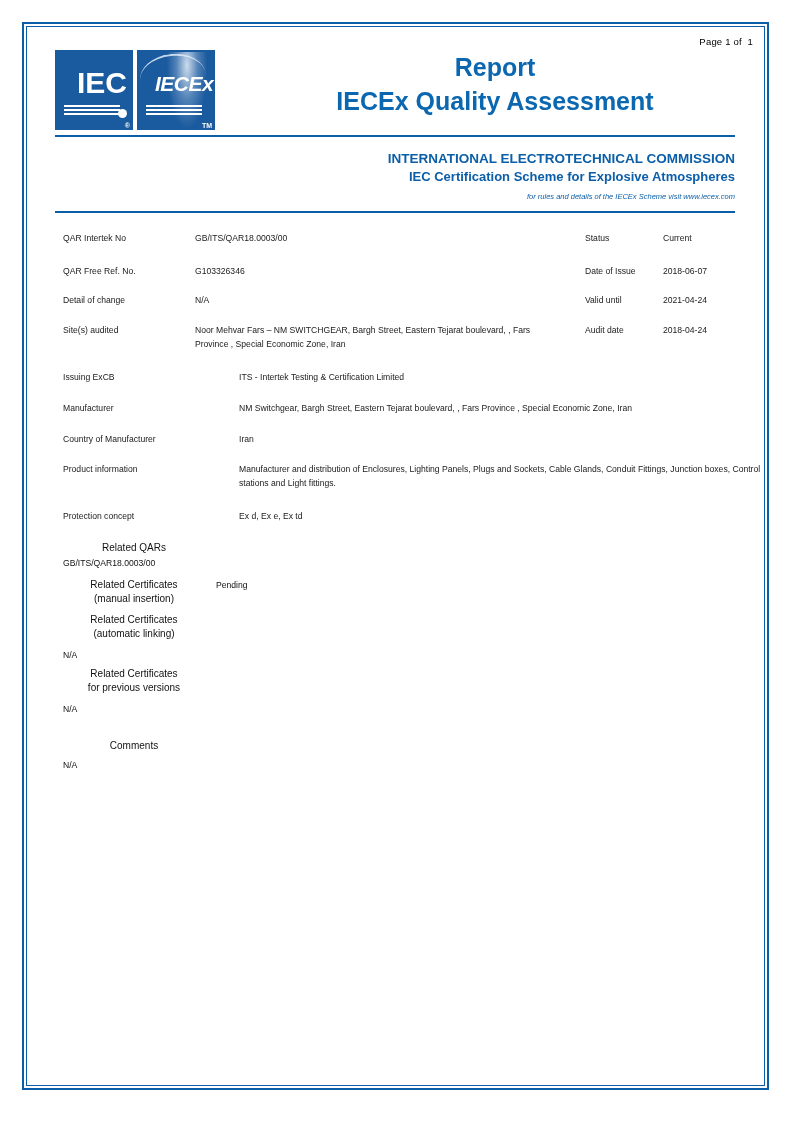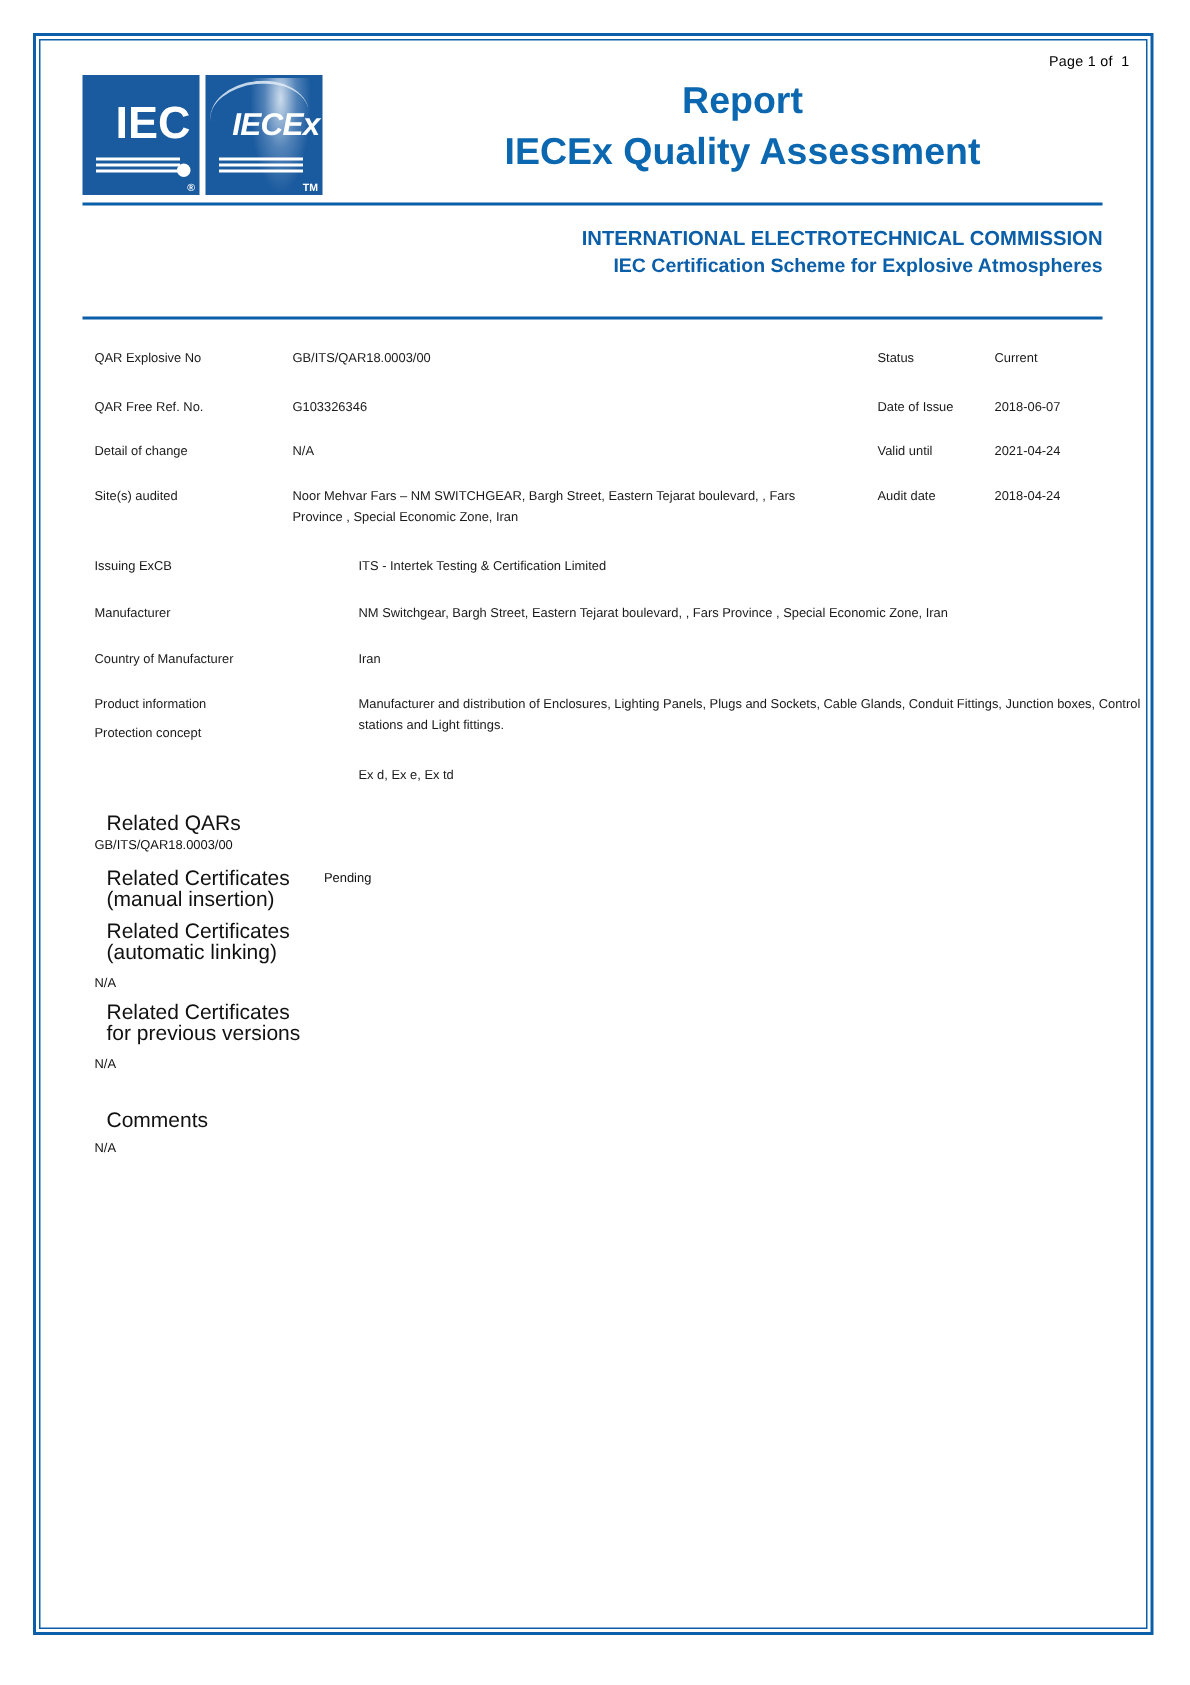--- a/index.html
+++ b/index.html
@@ -198,25 +198,26 @@
 
   .lbl-left  { left: 63px; width: 130px; }
   .val-left  { left: 195px; width: 380px; }
   .lbl-right { left: 585px; width: 75px; }
   .val-right { left: 663px; width: 90px; }
 
   .wide { width: 545px; padding-left: 44px; }
 
   .blk-lbl {
     position: absolute;
-    left: 71px;
-    font-size: 14px;
+    left: 54px;
+    font-size: 10px;
     line-height: 14.5px;
     color: #111111;
     width: 160px;
+    text-align: center;
   }
   .blk-val {
     position: absolute;
     left: 63px;
     font-size: 8.6px;
     line-height: 14.5px;
     color: #111111;
   }
   .blk-val-ind {
     position: absolute;
@@ -264,25 +265,26 @@
   <div class="doc-title">
     <div>Report</div>
     <div>IECEx Quality Assessment</div>
   </div>
 
   <div class="rule rule-1"></div>
 
   <div class="sub-head">
     <div class="l1">INTERNATIONAL ELECTROTECHNICAL COMMISSION</div>
     <div class="l2">IEC Certification Scheme for Explosive Atmospheres</div>
+    <div class="l3">for rules and details of the IECEx Scheme visit www.iecex.com</div>
   </div>
 
   <div class="rule rule-2"></div>
 
-  <div class="field lbl lbl-left" style="top:232px">QAR Explosive No</div>
+  <div class="field lbl lbl-left" style="top:232px">QAR Intertek No</div>
   <div class="field val val-left" style="top:232px">GB/ITS/QAR18.0003/00</div>
   <div class="field lbl lbl-right" style="top:232px">Status</div>
   <div class="field val val-right" style="top:232px">Current</div>
 
   <div class="field lbl lbl-left" style="top:265px">QAR Free Ref. No.</div>
   <div class="field val val-left" style="top:265px">G103326346</div>
   <div class="field lbl lbl-right" style="top:265px">Date of Issue</div>
   <div class="field val val-right" style="top:265px">2018-06-07</div>
 
   <div class="field lbl lbl-left" style="top:294px">Detail of change</div>
@@ -300,21 +302,21 @@
 
   <div class="field lbl lbl-left" style="top:402px">Manufacturer</div>
   <div class="field val val-left wide" style="top:402px">NM Switchgear, Bargh Street, Eastern Tejarat boulevard, , Fars Province , Special Economic Zone, Iran</div>
 
   <div class="field lbl lbl-left" style="top:433px;width:140px">Country of Manufacturer</div>
   <div class="field val val-left wide" style="top:433px">Iran</div>
 
   <div class="field lbl lbl-left" style="top:463px">Product information</div>
   <div class="field val val-left wide" style="top:463px">Manufacturer and distribution of Enclosures, Lighting Panels, Plugs and Sockets, Cable Glands, Conduit Fittings, Junction boxes, Control stations and Light fittings.</div>
 
-  <div class="field lbl lbl-left" style="top:482px">Protection concept</div>
+  <div class="field lbl lbl-left" style="top:510px">Protection concept</div>
   <div class="field val val-left wide" style="top:510px">Ex d, Ex e, Ex td</div>
 
   <div class="blk-lbl" style="top:541px">Related QARs</div>
   <div class="blk-val" style="top:556px">GB/ITS/QAR18.0003/00</div>
 
   <div class="blk-lbl" style="top:578px">Related Certificates</div>
   <div class="blk-lbl" style="top:592px">(manual insertion)</div>
   <div class="blk-val-ind" style="top:578px">Pending</div>
 
   <div class="blk-lbl" style="top:613px">Related Certificates</div>

